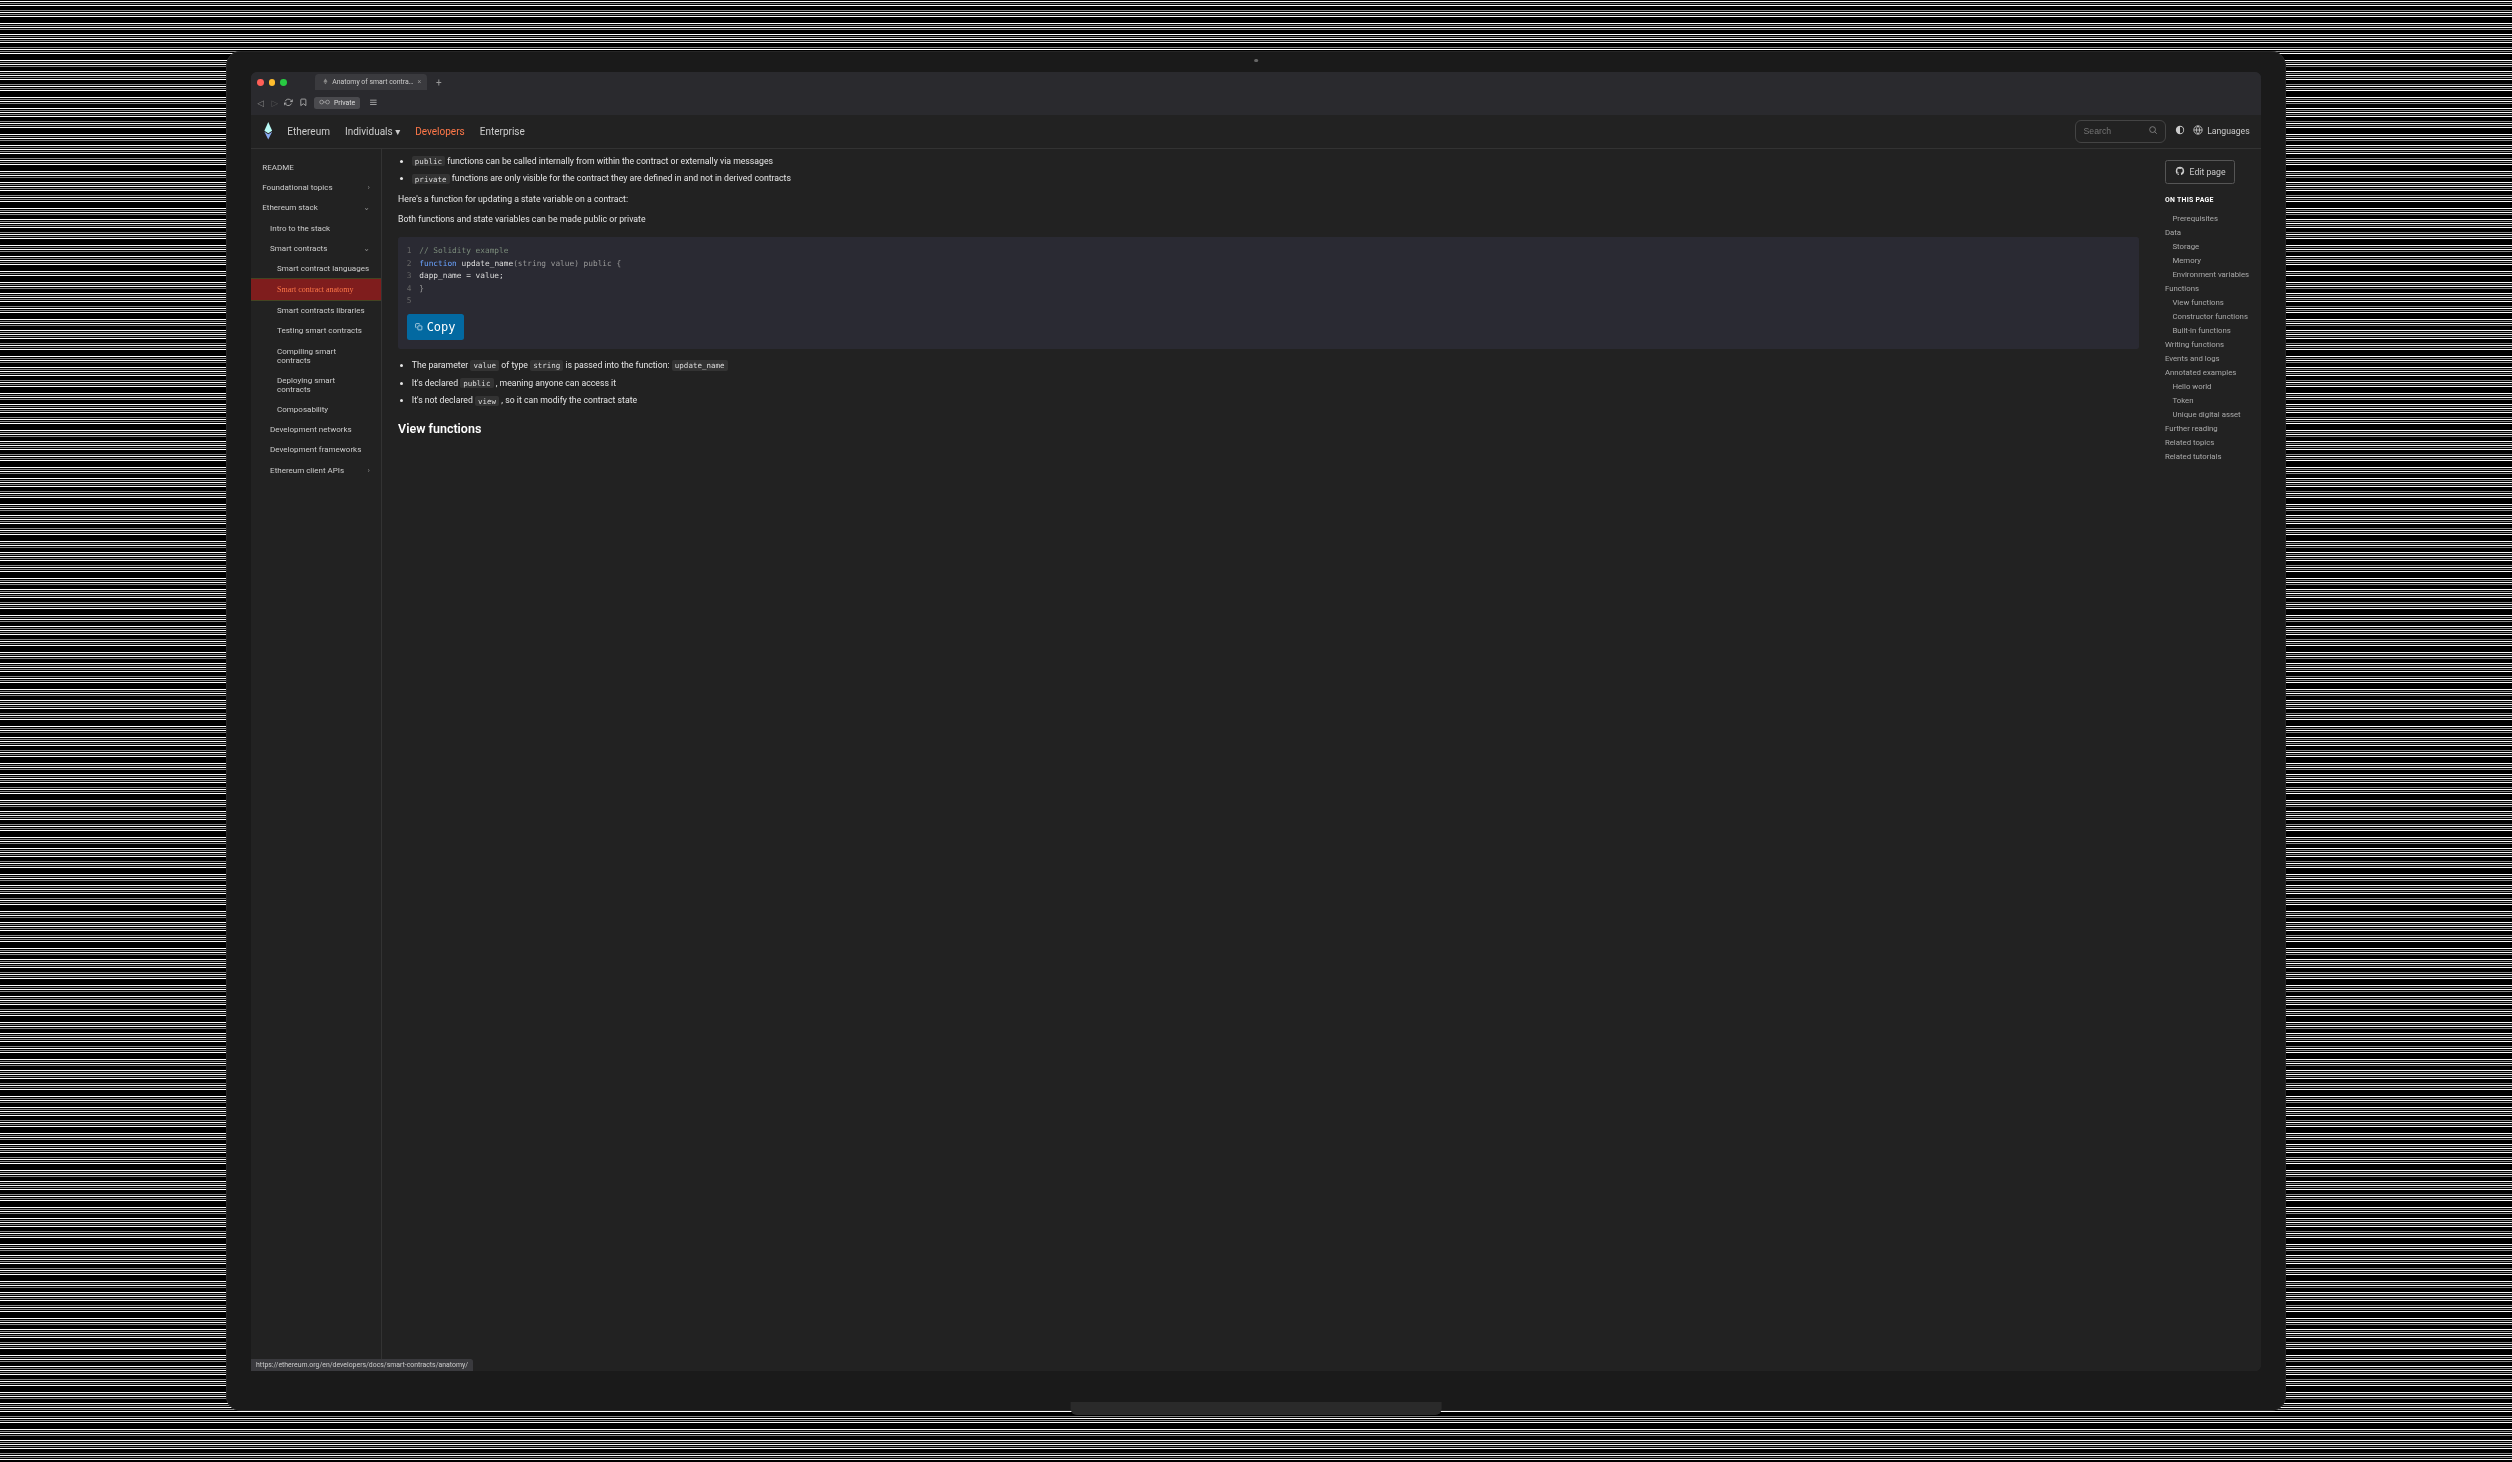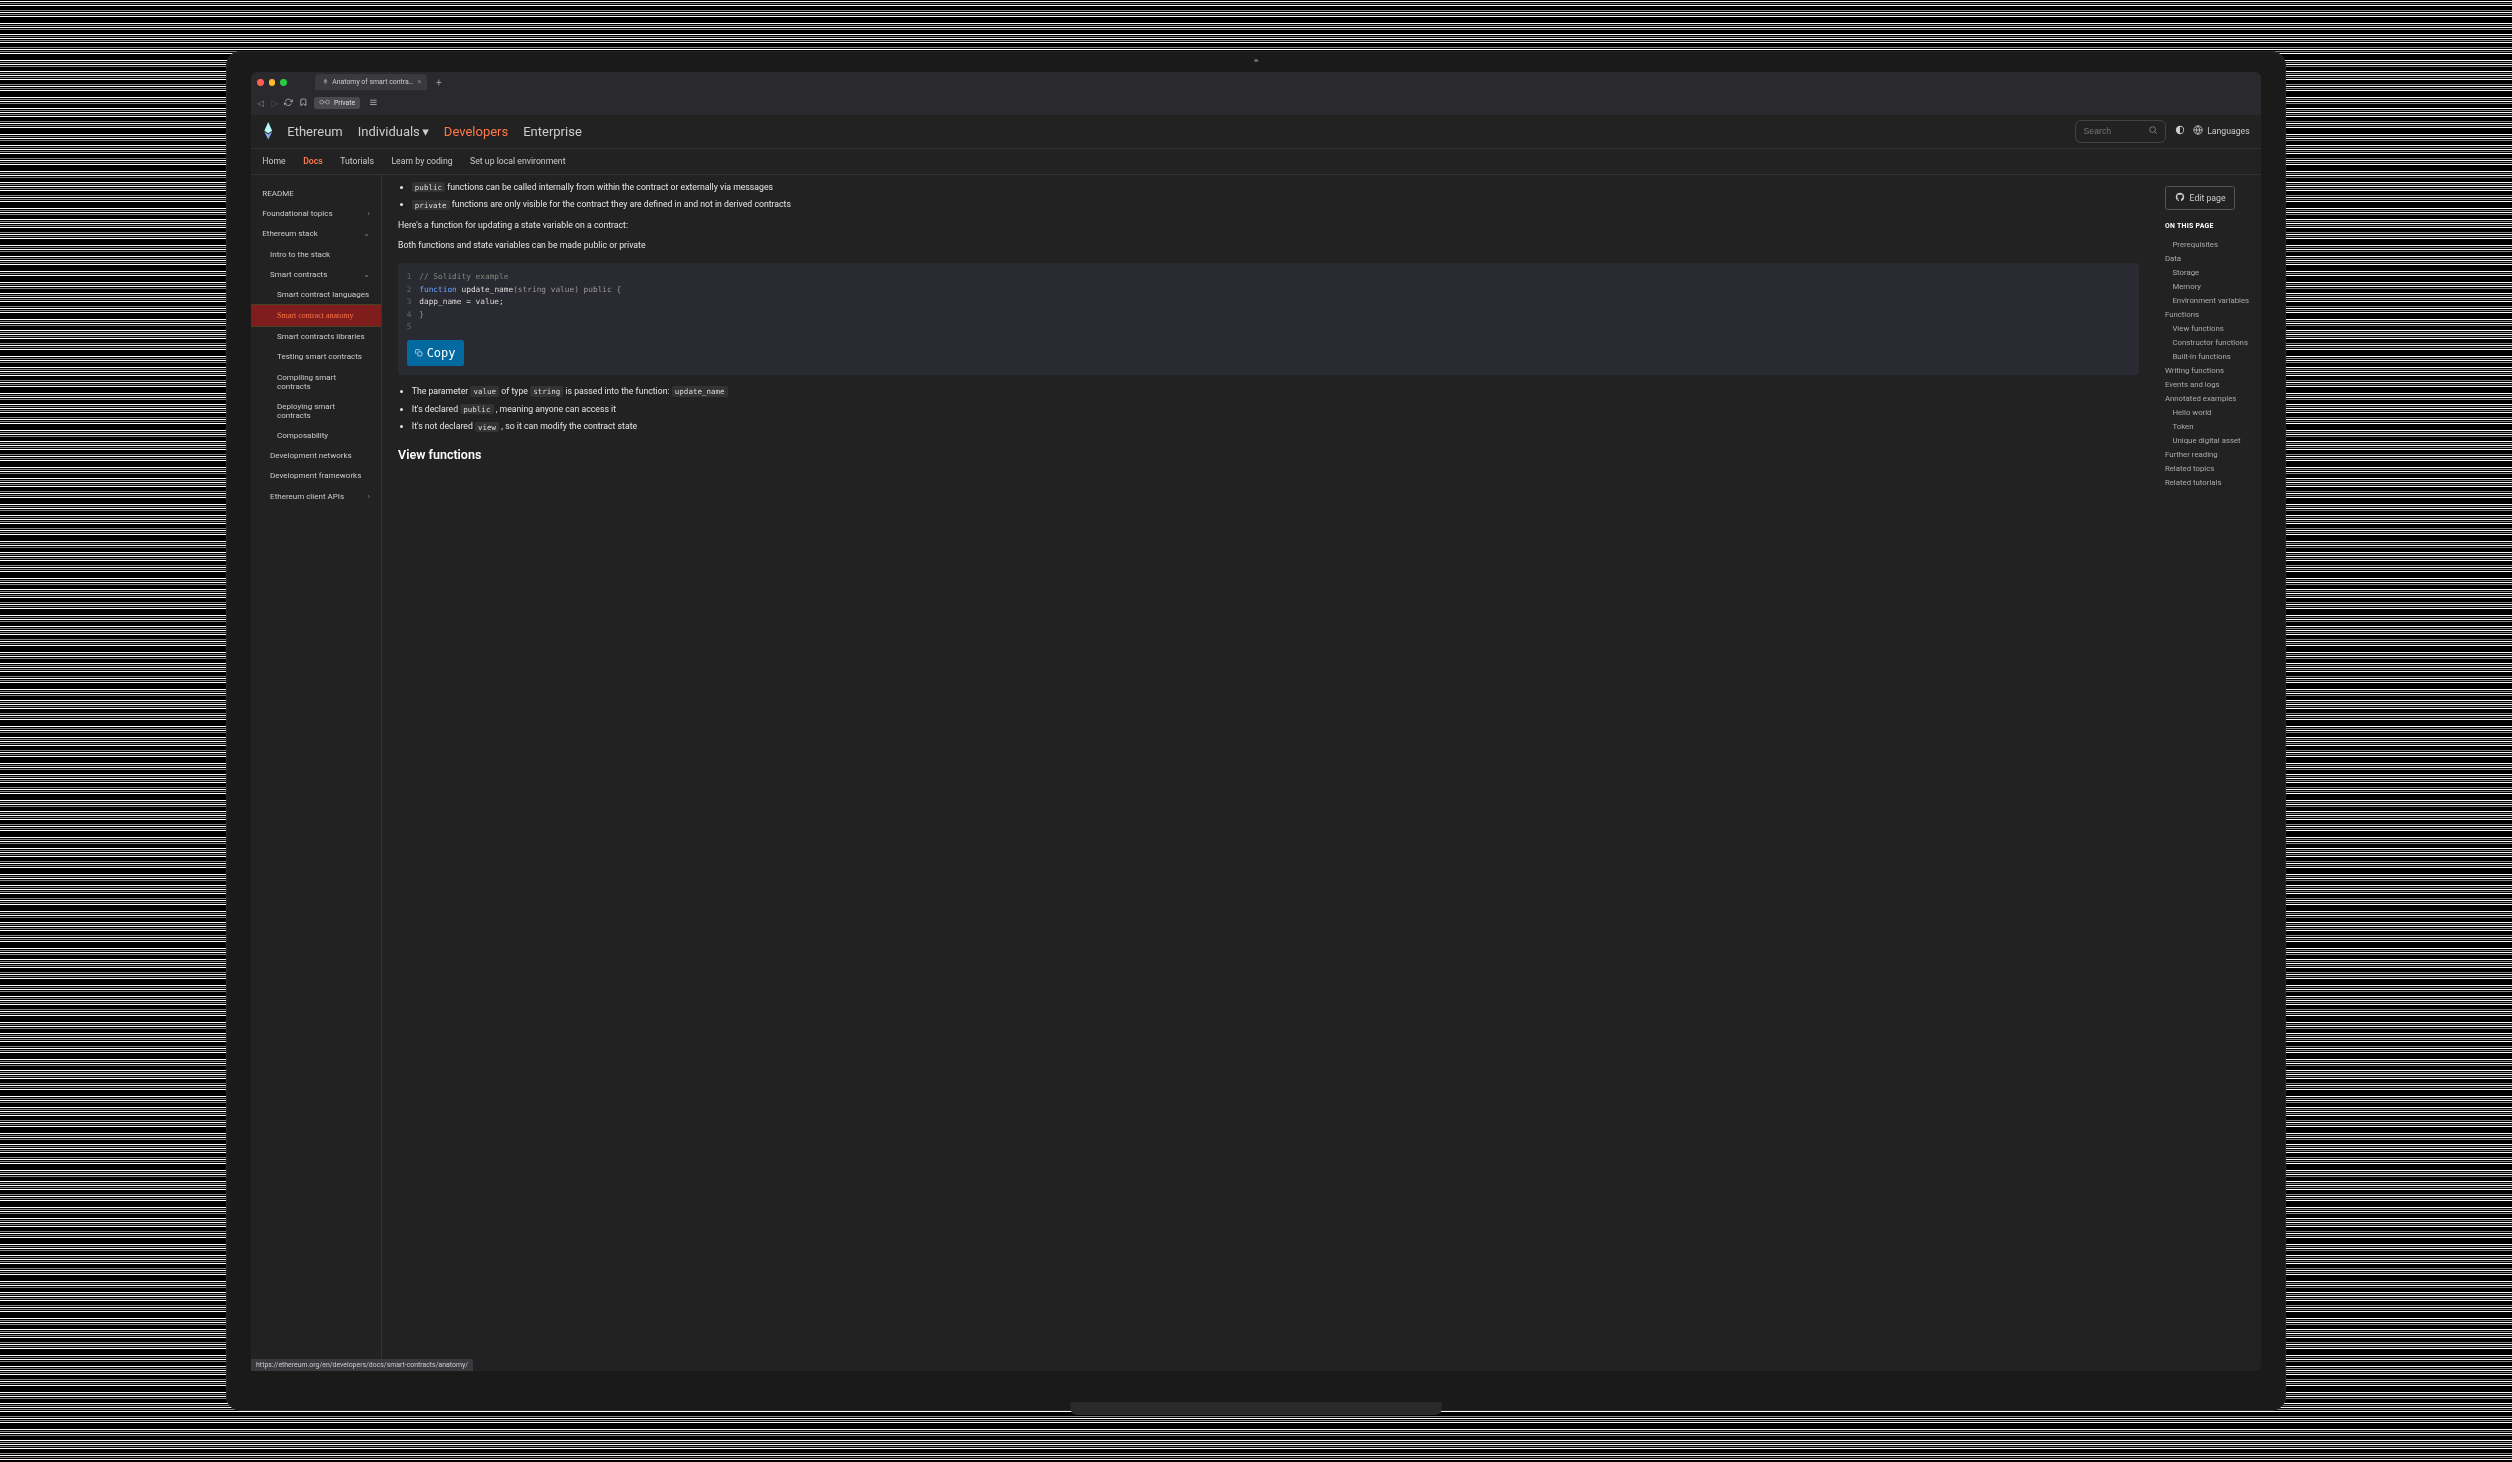--- a/index.html
+++ b/index.html
@@ -138,21 +138,21 @@
 .site-header {
   display: flex;
   align-items: center;
   height: 34px;
   padding: 0 11.2px;
   border-bottom: 0.6px solid #333;
   gap: 12.5px;
 }
 .eth-logo { display:flex;align-items:center; }
 .site-nav { display: flex; gap: 15px; align-items: center; }
-.nav-item { color: #ccc; cursor: pointer; font-size: 13px; display:flex;align-items:center;gap:2.5px; }
+.nav-item { color: #ccc; cursor: pointer; font-size: 10px; display:flex;align-items:center;gap:2.5px; }
 .nav-item.active { color: #ff7849; }
 .header-right { margin-left: auto; display: flex; align-items: center; gap: 8.7px; }
 .search-box {
   display: flex;
   align-items: center;
   gap: 5px;
   border: 0.6px solid #444;
   border-radius: 6px;
   padding: 4.4px 7.5px;
   width: 91px;
@@ -389,27 +389,20 @@
                   <circle cx="12" cy="12" r="10"></circle>
                   <line x1="2" y1="12" x2="22" y2="12"></line>
                   <path d="M12 2a15 15 0 0 1 4 10 15 15 0 0 1-4 10 15 15 0 0 1-4-10 15 15 0 0 1 4-10z"></path>
                 </svg>
             </span>
             <span>Languages</span>
           </span>
         </div>
       </div>
 
-      <div class="subnav">
-        <span class="subnav-item">Home</span>
-        <span class="subnav-item active">Docs</span>
-        <span class="subnav-item">Tutorials</span>
-        <span class="subnav-item">Learn by coding</span>
-        <span class="subnav-item">Set up local environment</span>
-      </div>
 
       <div class="main-layout">
 
         <div class="sidebar-left" id="sidebar-left">
             <div class="sidebar-item">
               <span>README</span>
             </div>
             <div class="sidebar-item">
               <span>Foundational topics</span>
               <span class="chevron">›</span>

